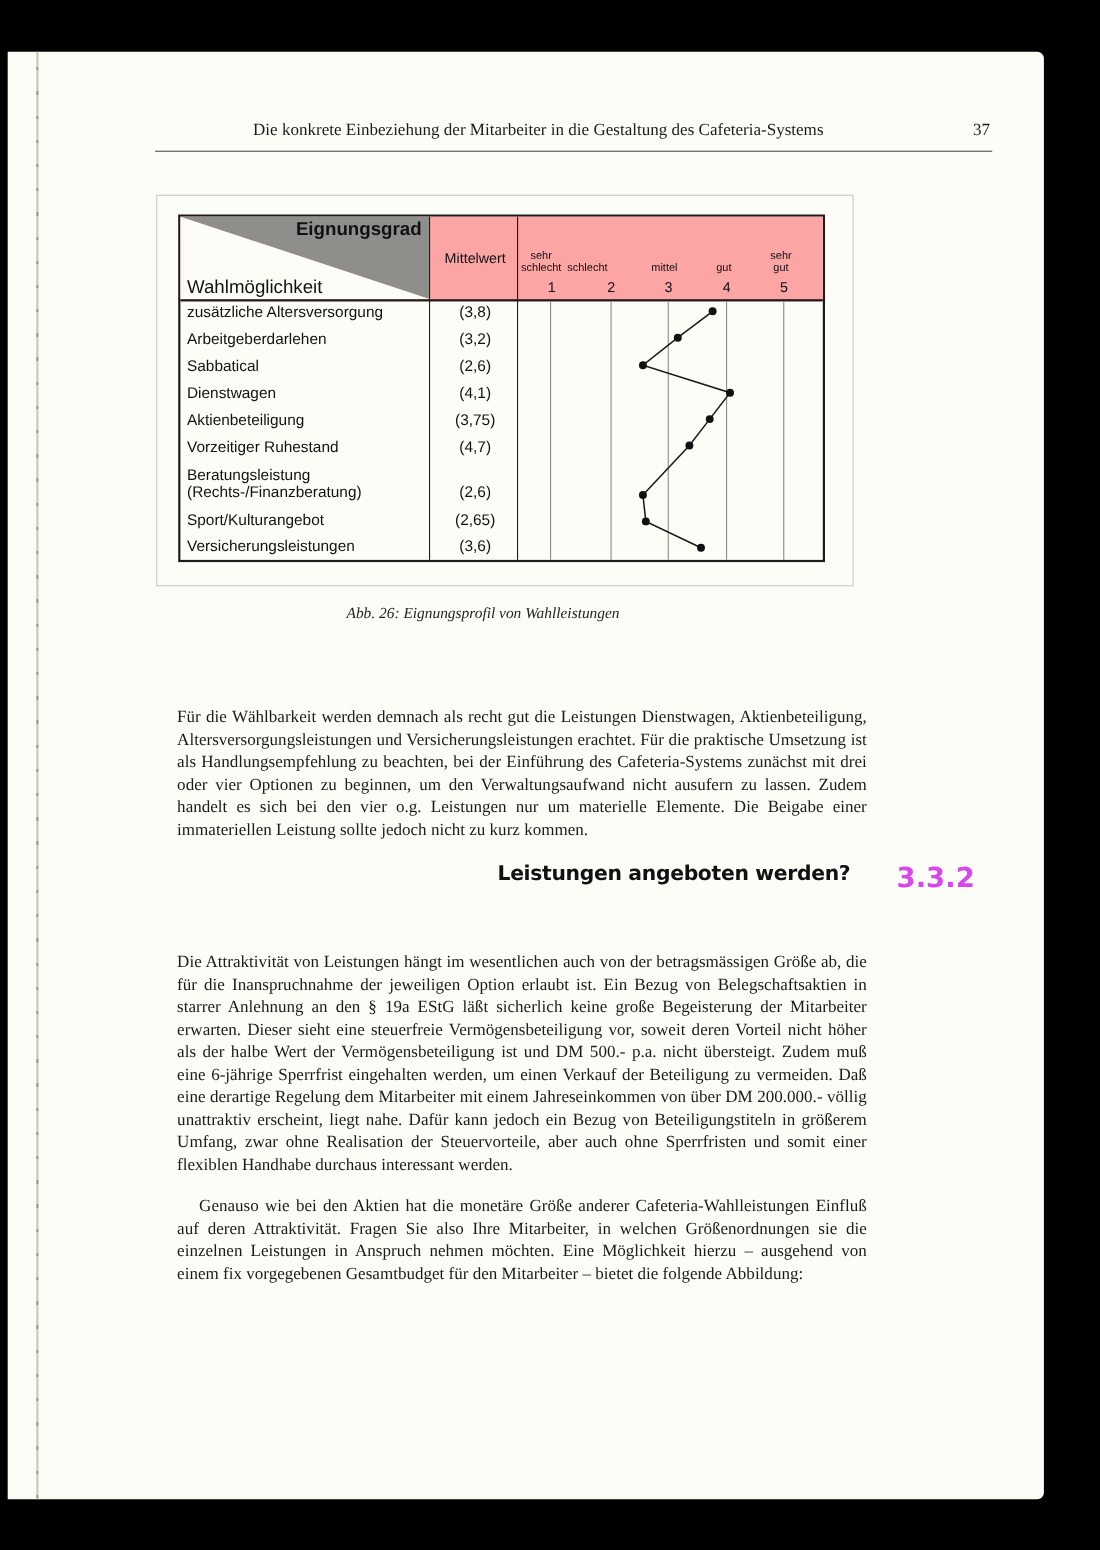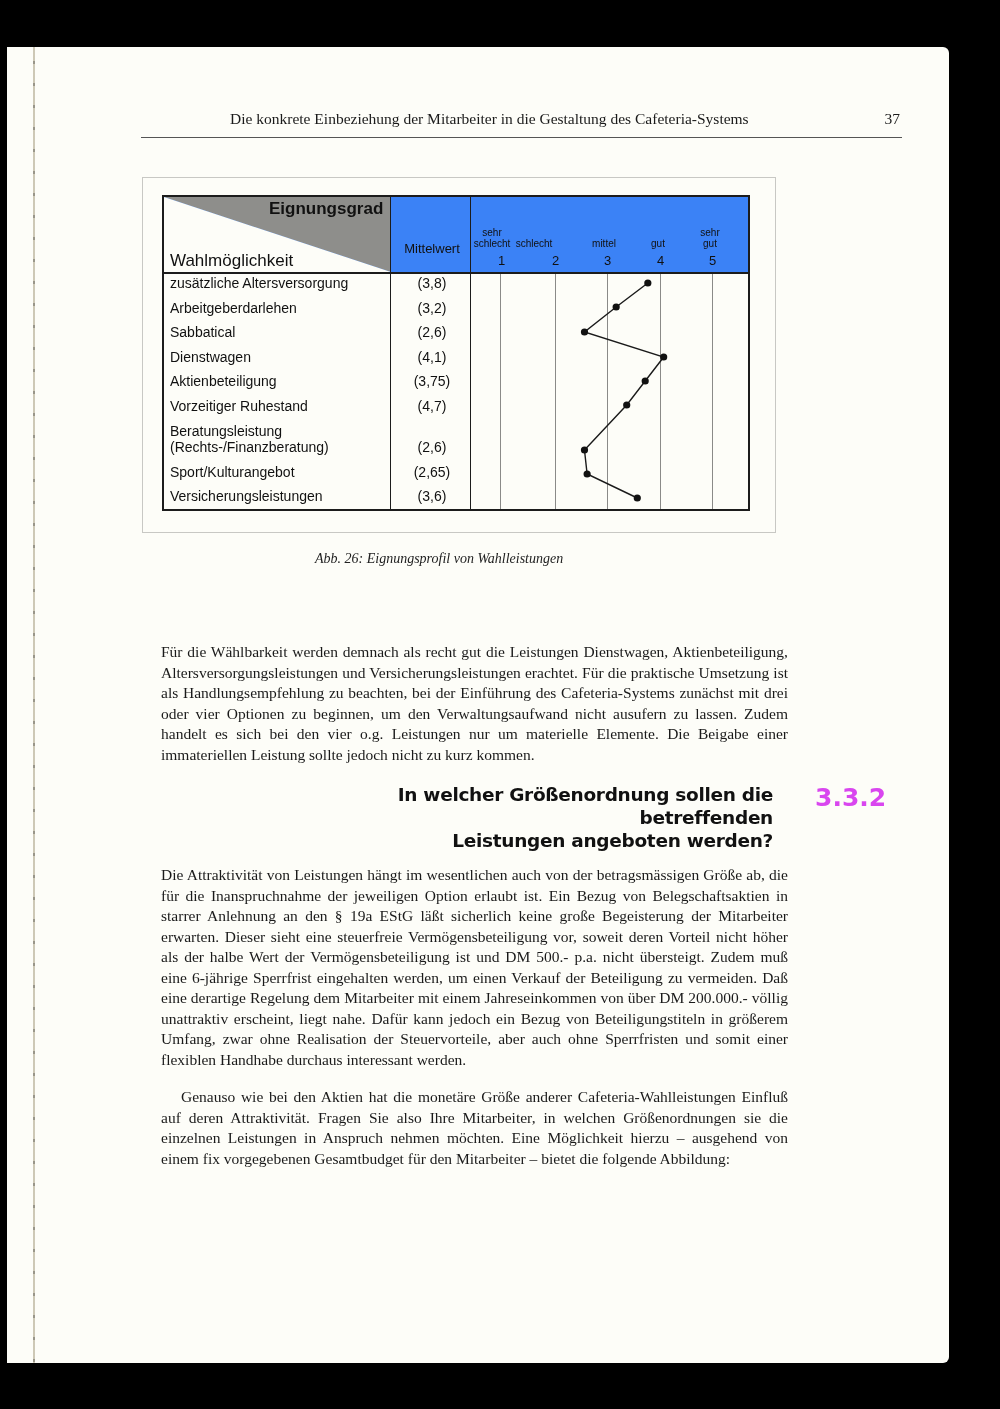--- a/index.html
+++ b/index.html
@@ -6,26 +6,26 @@
   body { width:1000px; height:1409px; background:#000; position:relative; overflow:hidden; }
   .page { position:absolute; left:7px; top:47px; width:942px; height:1316px; background:#fdfdf8; border-radius:0 6px 6px 0; }
   .binding { position:absolute; left:33px; top:47px; width:2px; height:1316px; background:repeating-linear-gradient(to bottom,#b9b29a 0 14px,#6e6a5a 14px 17px,#b9b29a 17px 22px); opacity:.7; }
   .running-head { position:absolute; left:230px; top:110px; width:670px; font-family:"Liberation Serif",serif; font-size:15.5px; color:#1a1a1a; }
   .running-head .title { position:absolute; left:0; top:0; }
   .running-head .pno { position:absolute; right:0; top:0; }
   .head-rule { position:absolute; left:141px; top:137px; width:761px; height:1px; background:#555; }
 
   .fig-frame { position:absolute; left:142px; top:177px; width:632px; height:354px; border:1px solid #c8c8c4; }
   .tbl { position:absolute; left:162px; top:195px; width:588px; height:316px; border:2px solid #1c1c1c; box-sizing:border-box; font-family:"Liberation Sans",sans-serif; color:#111; }
-  .hdr { position:absolute; left:0; top:0; width:584px; height:75px; background:#3b82f6; border-bottom:2px solid #1c1c1c; }
+  .hdr { position:absolute; left:0; top:0; width:584px; height:75px; background:#fca5a5; border-bottom:2px solid #1c1c1c; }
   .diag { position:absolute; left:0; top:0; width:227px; height:75px; }
   .hdr-eig { position:absolute; left:105px; top:2px; font-weight:bold; font-size:17px; }
   .hdr-wahl { position:absolute; left:6px; top:54px; font-weight:normal; font-size:17px; }
   .vline { position:absolute; top:0; width:1px; background:#1c1c1c; }
-  .hdr-mittel { position:absolute; left:228px; top:44px; width:80px; text-align:center; font-size:13px; }
+  .hdr-mittel { position:absolute; left:228px; top:30px; width:80px; text-align:center; font-size:13px; }
   .scale-lbl { position:absolute; text-align:center; font-size:10px; line-height:10px; }
   .scale-num { position:absolute; font-size:13px; top:56px; }
 
   .rows { position:absolute; left:0; top:77px; width:584px; }
   .row-lbl { position:absolute; left:6px; font-size:14px; line-height:16px; }
   .row-val { position:absolute; left:228px; width:80px; text-align:center; font-size:14px; }
   .gridline { position:absolute; top:77px; width:1px; height:235px; background:#8a8a88; }
   .plot { position:absolute; left:0; top:0; }
 
   .caption { position:absolute; left:315px; top:551px; font-family:"Liberation Serif",serif; font-style:italic; font-size:14px; color:#222;text-align:right; }
@@ -115,19 +115,18 @@
       <circle cx="423.12" cy="277" r="3.6" fill="#111"></circle>
       <circle cx="473.28" cy="301" r="3.6" fill="#111"></circle>
     </svg>
 </div>
 
 <div class="caption">Abb. 26: Eignungsprofil von Wahlleistungen</div>
 
 <p class="para" style="top:626px;">Für die Wählbarkeit werden demnach als recht gut die Leistungen Dienstwagen, Aktienbeteiligung, Altersversorgungsleistungen und Versicherungsleistungen erachtet. Für die praktische Umsetzung ist als Handlungsempfehlung zu beachten, bei der Einführung des Cafeteria-Systems zunächst mit drei oder vier Optionen zu beginnen, um den Verwaltungsaufwand nicht ausufern zu lassen. Zudem handelt es sich bei den vier o.g. Leistungen nur um materielle Elemente. Die Beigabe einer immateriellen Leistung sollte jedoch nicht zu kurz kommen.</p>
 
 <div class="sec-head">
-  <div>In welcher Größenordnung sollen die betreffenden</div>
   <div>Leistungen angeboten werden?</div>
 </div>
 <div class="sec-num">3.3.2</div>
 
 <p class="para" style="top:849px;">Die Attraktivität von Leistungen hängt im wesentlichen auch von der betragsmässigen Größe ab, die für die Inanspruchnahme der jeweiligen Option erlaubt ist. Ein Bezug von Belegschaftsaktien in starrer Anlehnung an den § 19a EStG läßt sicherlich keine große Begeisterung der Mitarbeiter erwarten. Dieser sieht eine steuerfreie Vermögensbeteiligung vor, soweit deren Vorteil nicht höher als der halbe Wert der Vermögensbeteiligung ist und DM 500.- p.a. nicht übersteigt. Zudem muß eine 6-jährige Sperrfrist eingehalten werden, um einen Verkauf der Beteiligung zu vermeiden. Daß eine derartige Regelung dem Mitarbeiter mit einem Jahreseinkommen von über DM 200.000.- völlig unattraktiv erscheint, liegt nahe. Dafür kann jedoch ein Bezug von Beteiligungstiteln in größerem Umfang, zwar ohne Realisation der Steuervorteile, aber auch ohne Sperrfristen und somit einer flexiblen Handhabe durchaus interessant werden.</p>
 <p class="para indent" style="top:1071px;">Genauso wie bei den Aktien hat die monetäre Größe anderer Cafeteria-Wahlleistungen Einfluß auf deren Attraktivität. Fragen Sie also Ihre Mitarbeiter, in welchen Größenordnungen sie die einzelnen Leistungen in Anspruch nehmen möchten. Eine Möglichkeit hierzu – ausgehend von einem fix vorgegebenen Gesamtbudget für den Mitarbeiter – bietet die folgende Abbildung:</p>
 
 </body></html>

